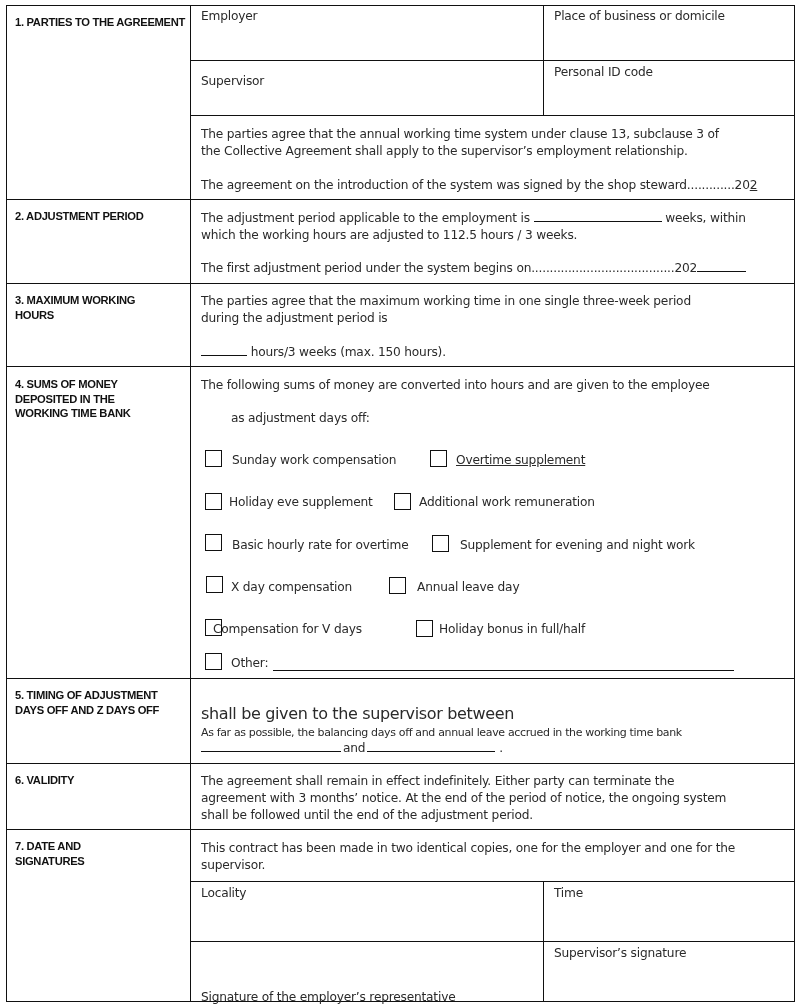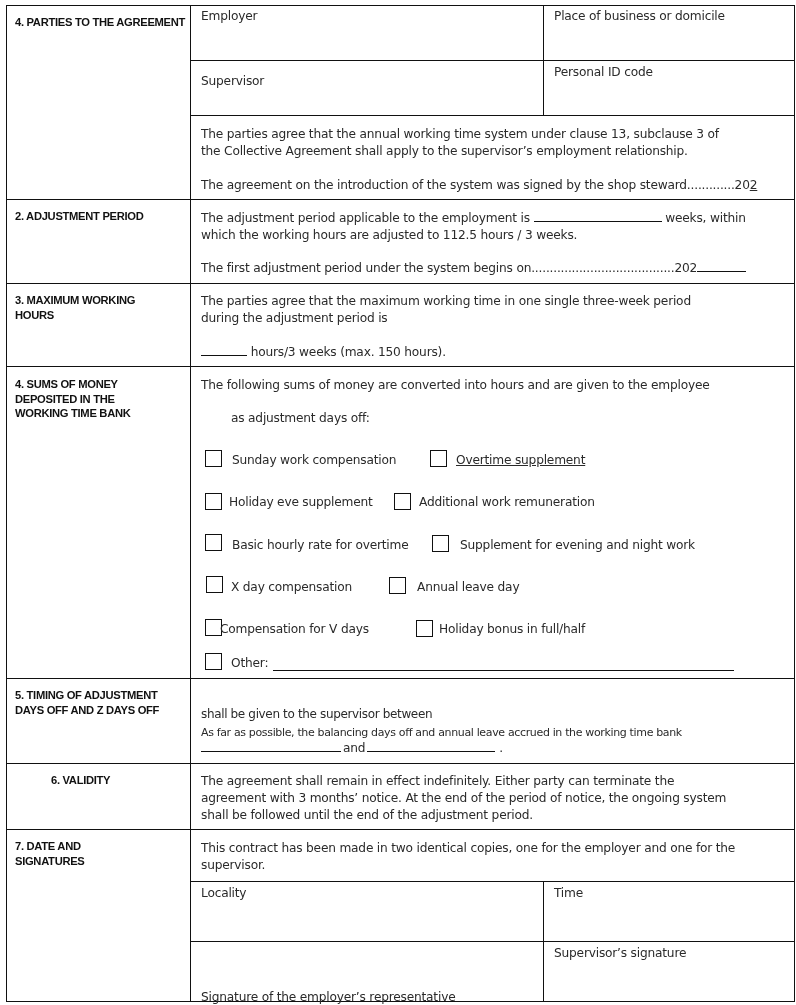--- a/index.html
+++ b/index.html
@@ -33,21 +33,21 @@
 <div class="hline" style="left:6px; top:829px; width:789px;"></div>
 
 <div class="hline" style="left:190px; top:60px; width:605px;"></div>
 <div class="hline" style="left:190px; top:115px; width:605px;"></div>
 <div class="vline" style="left:543px; top:5px; height:111px;"></div>
 
 <div class="hline" style="left:190px; top:881px; width:605px;"></div>
 <div class="hline" style="left:190px; top:941px; width:605px;"></div>
 <div class="vline" style="left:543px; top:881px; height:121px;"></div>
 
-<div class="sec-title" style="top:15px;">4. PARTIES TO THE AGREEMENT</div>
+<div class="sec-title" style="top:15px;">1. PARTIES TO THE AGREEMENT</div>
 <div class="lbl" style="left:201px; top:9px;">Employer</div>
 <div style="position:absolute; left:191px; top:27px; width:351px; height:32px;"></div>
 <div class="lbl" style="left:554px; top:9px;">Place of business or domicile</div>
 <div style="position:absolute; left:544px; top:27px; width:249px; height:32px;"></div>
 <div class="lbl" style="left:201px; top:74px;">Supervisor</div>
 <div style="position:absolute; left:191px; top:83px; width:351px; height:31px;"></div>
 <div class="lbl" style="left:554px; top:65px;">Personal ID code</div>
 <div style="position:absolute; left:544px; top:83px; width:249px; height:31px;"></div>
 
 <div class="t" style="left:201px; top:126px;">The parties agree that the annual working time system under clause 13, subclause 3 of</div>
@@ -93,36 +93,36 @@
 <div class="cbl" style="left:232px; top:538px;">Basic hourly rate for overtime</div>
 <div class="cb" style="left:432px; top:535px;"></div>
 <div class="cbl" style="left:460px; top:538px;">Supplement for evening and night work</div>
 
 <div class="cb" style="left:206px; top:576px;"></div>
 <div class="cbl" style="left:231px; top:580px;">X day compensation</div>
 <div class="cb" style="left:389px; top:577px;"></div>
 <div class="cbl" style="left:417px; top:580px;">Annual leave day</div>
 
 <div class="cb" style="left:205px; top:619px;"></div>
-<div class="cbl" style="left:220px; top:622px;">Compensation for V days</div>
+<div class="cbl" style="left:213px; top:622px;">Compensation for V days</div>
 <div class="cb" style="left:416px; top:620px;"></div>
 <div class="cbl" style="left:439px; top:622px;">Holiday bonus in full/half</div>
 
 <div class="cb" style="left:205px; top:653px;"></div>
 <div class="cbl" style="left:231px; top:656px;">Other:</div>
 <div style="position:absolute; left:273px; top:658px; width:461px; height:12px; border-bottom:1px solid #111;"></div>
 
 <div class="sec-title" style="top:688px; width:150px;">5. TIMING OF ADJUSTMENT DAYS OFF AND Z DAYS OFF</div>
 <div class="t" style="left:201px; top:725px; font-size:11px; letter-spacing:-0.35px;">As far as possible, the balancing days off and annual leave accrued in the working time bank</div>
-<div class="t" style="left:201px; top:706px; font-size:12px; letter-spacing:-0.35px;">shall be given to the supervisor between</div>
+<div class="t" style="left:201px; top:706px; font-size:16px; letter-spacing:-0.35px;">shall be given to the supervisor between</div>
 <div class="t" style="left:201px; top:740px;">
   <span class="blank" style="width:140px;"></span><span style="margin:0 2px;">and</span><span class="blank" style="width:128px;"></span><span style="margin-left:4px;">.</span>
 </div>
 
-<div class="sec-title" style="top:773px;margin-left:36px;">6. VALIDITY</div>
+<div class="sec-title" style="top:773px;">6. VALIDITY</div>
 <div class="t" style="left:201px; top:773px;">The agreement shall remain in effect indefinitely. Either party can terminate the</div>
 <div class="t" style="left:201px; top:790px;">agreement with 3 months’ notice. At the end of the period of notice, the ongoing system</div>
 <div class="t" style="left:201px; top:807px;">shall be followed until the end of the adjustment period.</div>
 
 <div class="sec-title" style="top:839px; width:120px;">7. DATE AND SIGNATURES</div>
 <div class="t" style="left:201px; top:840px;">This contract has been made in two identical copies, one for the employer and one for the</div>
 <div class="t" style="left:201px; top:857px;">supervisor.</div>
 
 <div class="lbl" style="left:201px; top:886px;">Locality</div>
 <div style="position:absolute; left:191px; top:904px; width:351px; height:36px;"></div>

